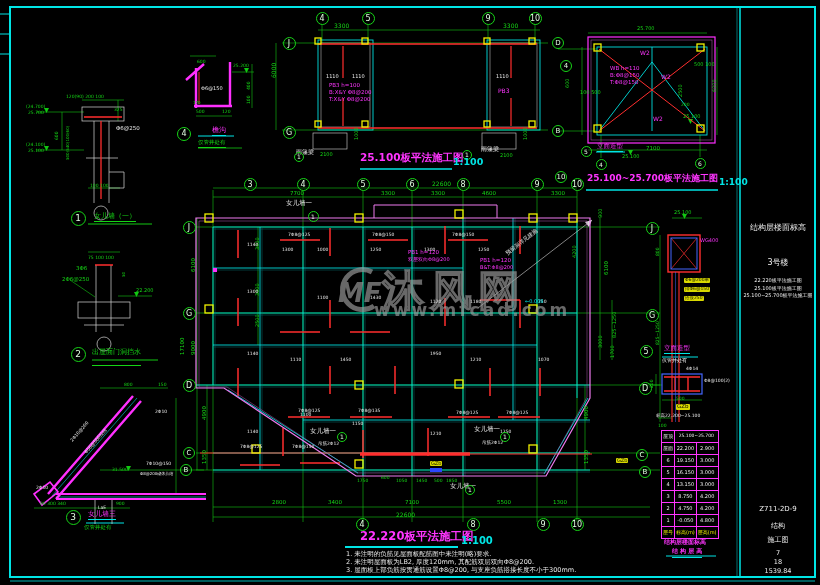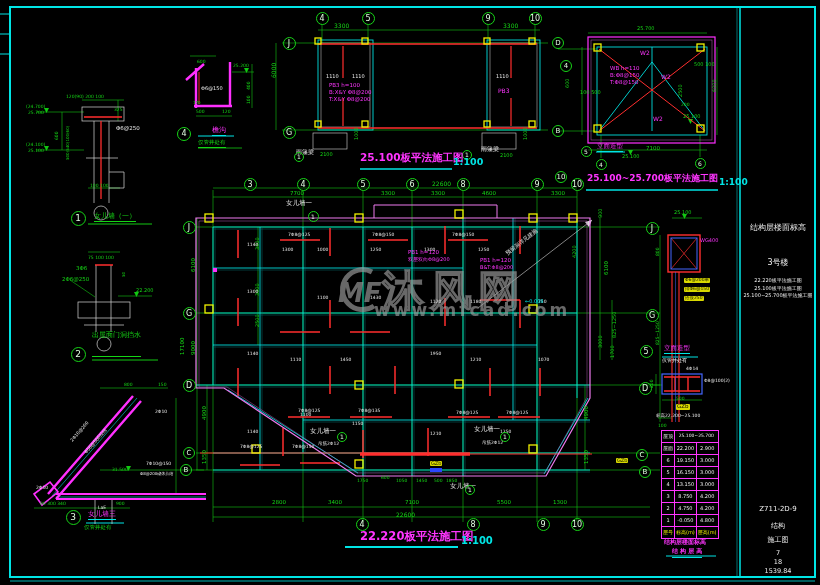--- a/index.html
+++ b/index.html
@@ -317,21 +317,21 @@
       <span class="lb" style="left: 193px; top: 101px; font-size: 4px; color: rgb(21, 214, 21);">170</span>
       <span class="lb" style="left: 196px; top: 110px; font-size: 4.5px; color: rgb(21, 214, 21);">500</span>
       <span class="lb" style="left: 222px; top: 110px; font-size: 4.5px; color: rgb(21, 214, 21);">120</span>
       <span class="lb" style="left: 204px; top: 127px; font-size: 7px; color: rgb(255, 53, 255); border-bottom: 1px solid rgb(0, 229, 229); padding-bottom: 1px; margin-left: 8px;">檐沟</span>
       <span class="lb" style="left: 198px; top: 140px; font-size: 5.5px; color: rgb(21, 214, 21); border-bottom: 1px solid rgb(21, 214, 21); padding-bottom: 1px;">仅管井处有</span>
       <span class="lb" style="left: 88px; top: 256px; font-size: 4.5px; color: rgb(21, 214, 21);">75 100 100</span>
       <span class="lb" style="left: 76px; top: 266px; font-size: 5.5px; color: rgb(21, 214, 21);">3Φ6</span>
       <span class="lb" style="left: 62px; top: 277px; font-size: 5.5px; color: rgb(21, 214, 21);">2Φ6@250</span>
       <span class="lb" style="left: 122px; top: 277px; font-size: 4px; color: rgb(21, 214, 21); transform: rotate(-90deg);">50</span>
       <span class="lb" style="left: 136px; top: 288px; font-size: 5px; color: rgb(21, 214, 21);">22.200</span>
-      <span class="lb" style="left: 92px; top: 332px; font-size: 7px; color: rgb(21, 214, 21); border-bottom: 1px solid rgb(21, 214, 21); padding-bottom: 17px;">出屋面门洞挡水</span>
+      <span class="lb" style="left: 92px; top: 349px; font-size: 7px; color: rgb(21, 214, 21); border-bottom: 1px solid rgb(21, 214, 21); padding-bottom: 9px;">出屋面门洞挡水</span>
       <span class="lb" style="left: 124px; top: 383px; font-size: 4.5px; color: rgb(21, 214, 21);">800</span>
       <span class="lb" style="left: 158px; top: 383px; font-size: 4.5px; color: rgb(21, 214, 21);">150</span>
       <span class="lb" style="left: 155px; top: 410px; font-size: 4.5px; color: rgb(232, 232, 232);">2Φ10</span>
       <span class="lb" style="left: 70px; top: 440px; font-size: 4.5px; color: rgb(232, 232, 232); transform: rotate(-49deg);">2Φ10@200</span>
       <span class="lb" style="left: 84px; top: 452px; font-size: 4.5px; color: rgb(232, 232, 232); transform: rotate(-49deg);">Φ50@500拉结</span>
       <span class="lb" style="left: 36px; top: 486px; font-size: 4.5px; color: rgb(232, 232, 232);">2Φ10</span>
       <span class="lb" style="left: 112px; top: 468px; font-size: 4.5px; color: rgb(21, 214, 21);">31.500</span>
       <span class="lb" style="left: 146px; top: 462px; font-size: 4.5px; color: rgb(232, 232, 232);">7Φ10@150</span>
       <span class="lb" style="left: 140px; top: 472px; font-size: 4px; color: rgb(232, 232, 232);">Φ8@200砌体拉结</span>
       <span class="lb" style="left: 98px; top: 506px; font-size: 4.5px; color: rgb(232, 232, 232);">LaE</span>
@@ -405,20 +405,25 @@
       <div class="bub" style="left: 639.5px; top: 344.5px; width: 13px; height: 13px; font-size: 8px; line-height: 11px;">5</div>
     </div>
 
   <span class="ttl" style="left:360px;top:151px;font-size:10.5px">25.100板平法施工图</span>
   <span class="scl" style="left:453px;top:156px;font-size:9.5px">1:100</span>
   <span class="ttl" style="left:587px;top:172px;font-size:9px">25.100~25.700板平法施工图</span>
   <span class="scl" style="left:719px;top:177px;font-size:9px">1:100</span>
   <span class="ttl" style="left:360px;top:529px;font-size:11.5px">22.220板平法施工图</span>
   <span class="scl" style="left:461px;top:535px;font-size:10px">1:100</span>
 
+  <div id="notes">
+      <div>1. 未注明的负筋见屋面板配筋图中未注明(略)要求.</div>
+      <div>2. 未注明屋面板为LB2, 厚度120mm, 其配筋双层双向Φ8@200.</div>
+      <div>3. 屋面板上部负筋按贯通筋设置Φ8@200, 与支座负筋搭接长度不小于300mm.</div>
+    </div>
 
   <table id="floor-table">
       <tbody>
         <tr>
           <td>屋顶</td>
           <td colspan="2" style="font-size:4.5px">25.100~25.700</td>
         </tr>
         <tr>
           <td>屋面</td>
           <td>22.200</td>

